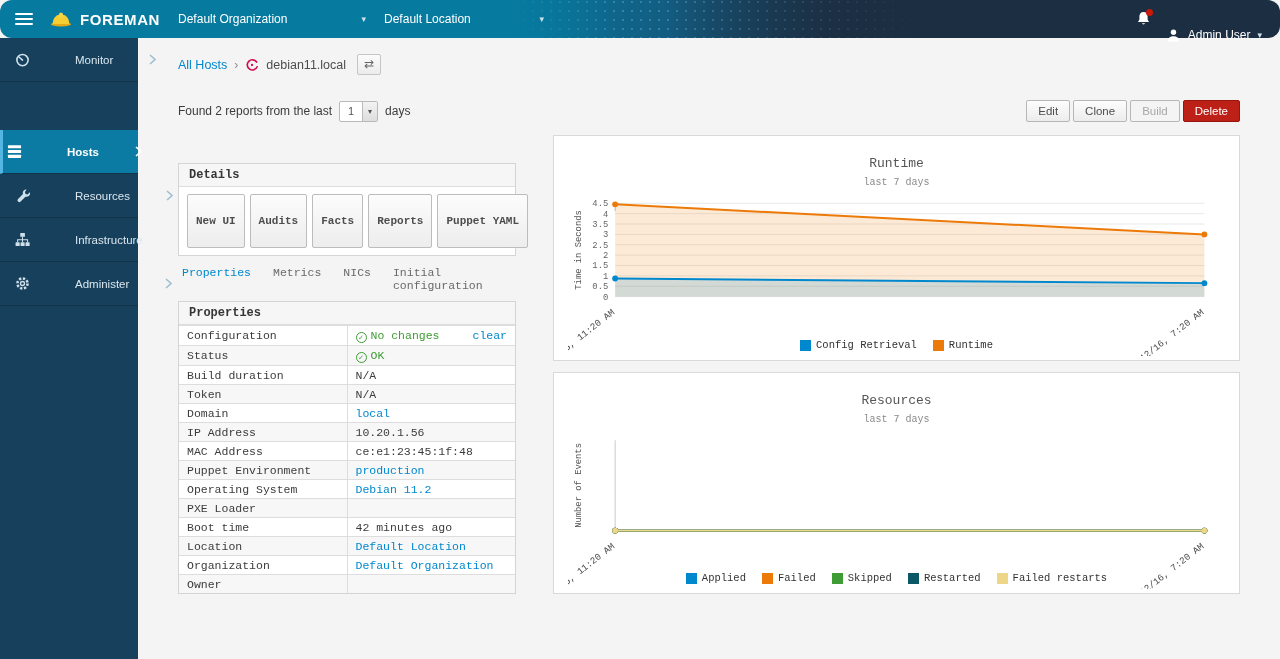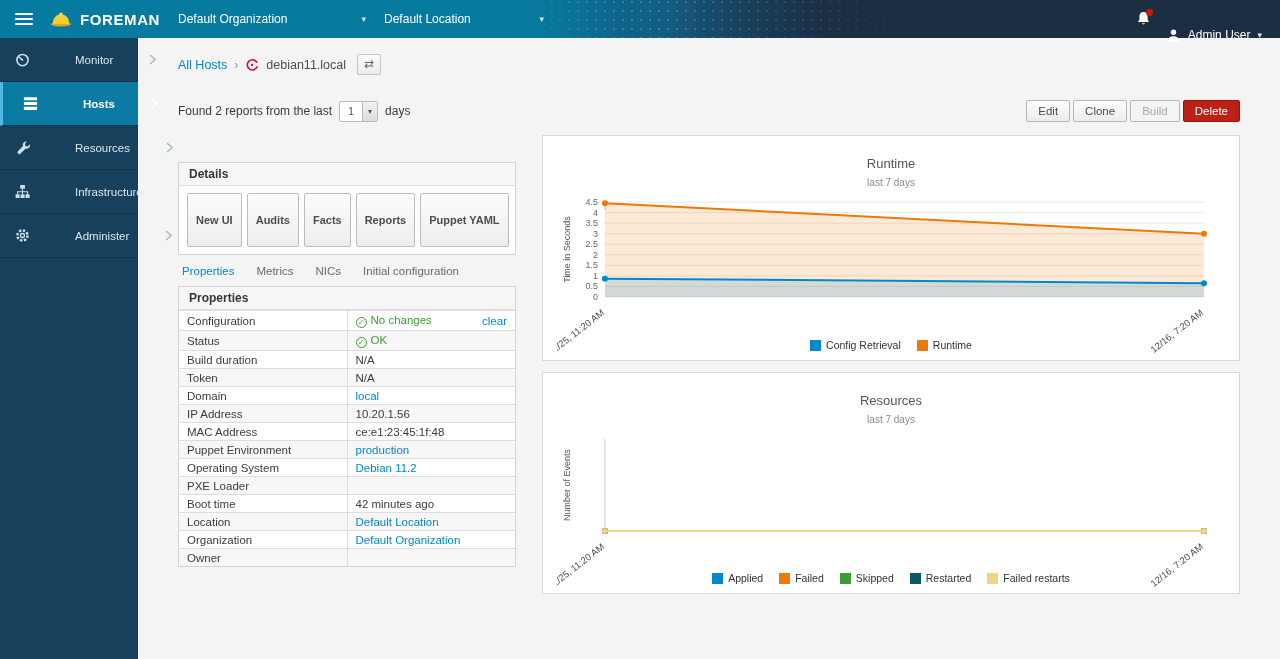--- a/index.html
+++ b/index.html
@@ -5,42 +5,42 @@
   * { margin:0; padding:0; box-sizing:border-box; }
   html,body { width:1280px; height:659px; overflow:hidden; font-family:"Liberation Sans", sans-serif; background:#f4f4f4; }
 
   
   .navbar { position:relative; height:38px; display:flex; align-items:center; color:#fff;
     background-image:
       linear-gradient(75deg, #077a9f 40%, rgba(7,122,159,0) 48%),
       linear-gradient(75deg, rgba(28,46,66,0) 52%, #1c2e42 72%),
       radial-gradient(circle at 2px 2px, rgba(96,168,206,.45) 1.3px, rgba(0,0,0,0) 1.5px),
       linear-gradient(100deg, #077a9f 38%, #135d82 52%, #1c2e42 66%);
-    background-size:100% 100%,100% 100%,9px 9px,100% 100%; }
+    background-size:100% 100%,100% 100%,9px 9px,100% 100%;border-radius:12px; }
   .hamburger { margin-left:15px; width:18px; cursor:pointer; }
   .hamburger i { display:block; height:2px; background:#fff; margin:3px 0; border-radius:1px; }
   .brand-logo { margin-left:16px; display:flex; align-items:center; }
   .brand-text { font-weight:bold; font-size:15px; letter-spacing:.6px; margin-left:7px; }
   .ctx-dd { display:flex; align-items:center; justify-content:space-between; font-size:12px; cursor:pointer; }
   .ctx-dd .caret { font-size:9px; color:#cfe2ec; }
   .dd-org { margin-left:18px; width:188px; }
   .dd-loc { margin-left:18px; width:160px; }
   .nav-right { margin-left:auto; margin-right:18px; display:flex; align-items:center; gap:15px; }
   .bell-wrap { position:relative; display:flex; cursor:pointer; }
   .bell-badge { position:absolute; top:-2px; right:-2px; width:7px; height:7px; border-radius:50%; background:#c9190b; }
   .user-menu { display:flex; align-items:center; gap:7px; font-size:12px; cursor:pointer;margin-top:32px; }
   .user-menu .caret { font-size:9px; color:#cfe2ec; }
 
   
   .sidebar { position:absolute; left:0; top:38px; bottom:0; width:138px; background:#17405c; }
   .side-item { height:44px; display:flex; align-items:center; padding-left:15px; color:#d9e6ee;
     font-size:11.5px; border-bottom:1px solid #123349; cursor:pointer;gap:36px; }
   .side-item .s-icon { width:16px; height:16px; margin-right:9px; display:flex; align-items:center; color:#cfe0ea; }
   .side-item .chev { margin-left:auto; margin-right:13px; color:#9fbfd1; display:flex; }
-  .side-item.active { background:#0c7ba4; border-left:3px solid #54b7e3; padding-left:20px; color:#fff; font-weight:bold; }
+  .side-item.active { background:#0c7ba4; border-left:3px solid #54b7e3; padding-left:4px; color:#fff; font-weight:bold;margin-top:48px; }
   .side-item.active .s-icon, .side-item.active .chev { color:#fff; }
 
   
   .main { position:absolute; left:138px; top:38px; right:0; bottom:0; padding:16px 40px 0 40px; overflow:hidden; }
 
   .breadcrumb { display:flex; align-items:center; gap:7px; font-size:12.5px; color:#4d4d4d; }
   .breadcrumb a { color:#0088ce; text-decoration:none; cursor:pointer; }
   .bc-sep { color:#8b8d8f; font-size:12px; }
   .switcher-btn { margin-left:4px; width:24px; height:21px; border:1px solid #c5c5c5; border-radius:2px;
     background:linear-gradient(#fbfbfb,#ececec); color:#666; font-size:12px; line-height:19px; text-align:center; cursor:pointer; }
@@ -50,21 +50,21 @@
     display:inline-flex; align-items:stretch; cursor:pointer; overflow:hidden; }
   .days-select .val { flex:1; text-align:center; font-size:11px; color:#555; line-height:19px; }
   .days-select .arr { width:15px; background:linear-gradient(#f3f3f3,#ddd); border-left:1px solid #bbb;
     font-size:8px; color:#555; display:flex; align-items:center; justify-content:center; }
   .host-actions { margin-left:auto; display:flex; gap:3px; }
   .btn { font-size:11.5px; font-weight:normal; color:#4d4d4d; padding:4px 11px; border:1px solid #b7b7b7;
     border-radius:2px; background:linear-gradient(#fdfdfd,#ececec); cursor:pointer; }
   .btn.disabled { color:#a8a8a8; background:#f4f4f4; cursor:default; }
   .btn.danger { background:#bd2016; border-color:#96150d; color:#fff; }
 
-  .content-row { margin-top:13px; display:flex; gap:26px; align-items:center; }
+  .content-row { margin-top:13px; display:flex; gap:37px; align-items:flex-end;font-family:Liberation Mono, monospace; }
 
   
   .left-col { width:338px; flex:none; }
   .panel { background:#fff; border:1px solid #d4d4d4; }
   .panel-heading { padding:4px 10px; font-size:12px; font-weight:bold; color:#363636; background:#f6f6f6; border-bottom:1px solid #ddd; }
   .detail-btns { padding:7px 8px; display:flex; gap:5px; }
   .btn-sm { font-size:11px; font-weight:bold; color:#4d4d4d; padding:20px 8px; border:1px solid #bcbcbc;
     border-radius:2px; background:linear-gradient(#fcfcfc,#ededed); cursor:pointer; white-space:nowrap; }
   .tabs { margin:10px 4px 9px 4px; display:flex; gap:22px; font-size:11.5px; color:#6a6a6a; }
   .tab { cursor:pointer; }

